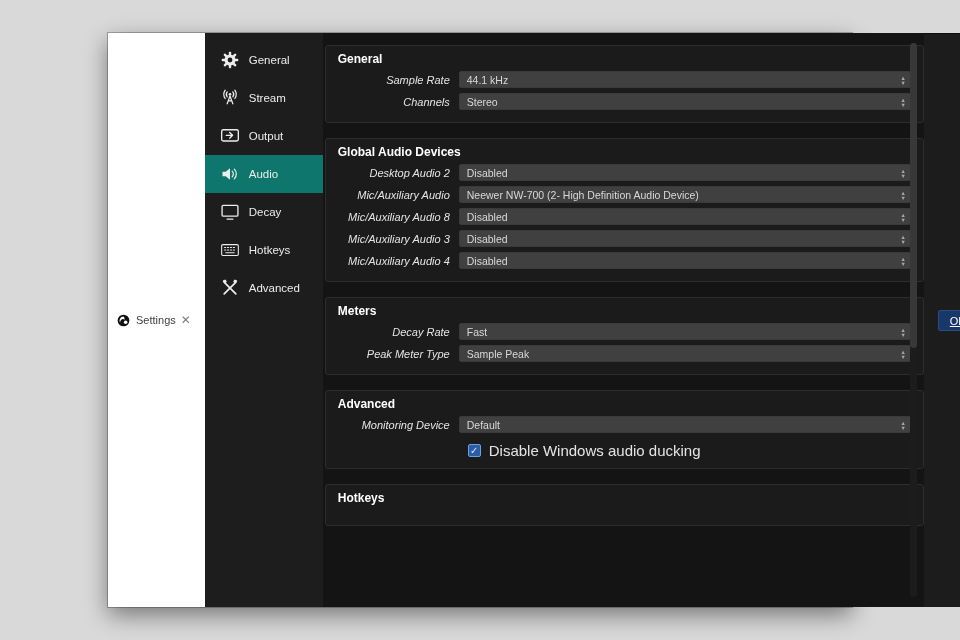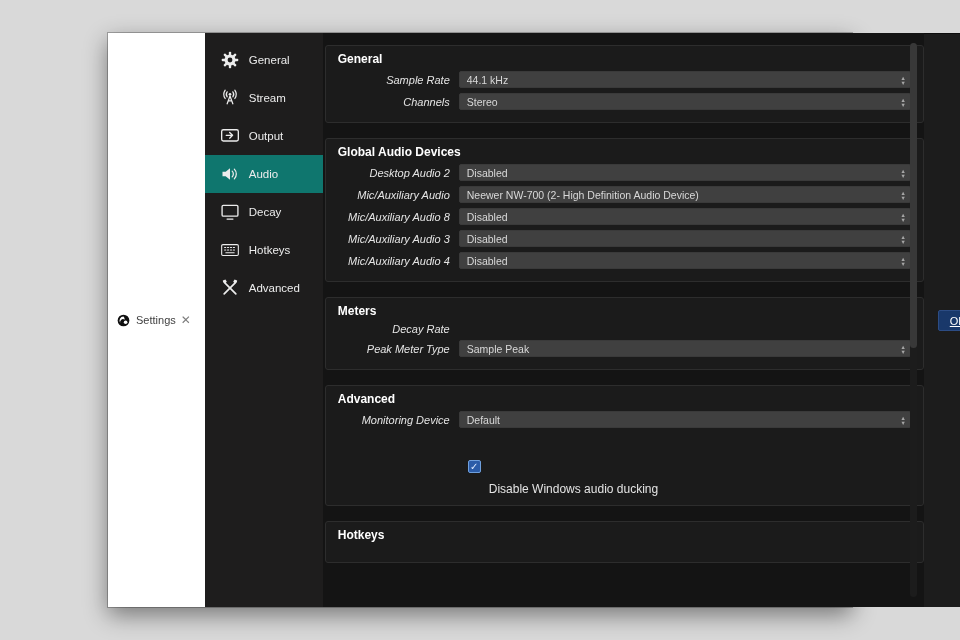--- a/index.html
+++ b/index.html
@@ -65,21 +65,21 @@
   }
   .chk-row { display:flex; align-items:center; margin:9px 0 1px 130px; gap:8px; }
   .checkbox {
     width:13px; height:13px; background:#2b5ca8; border:1px solid #6f9fdc;
     border-radius:2px; position:relative; flex:0 0 13px;
   }
   .checkbox::after {
     content:"✓"; position:absolute; inset:0; color:#dceaff; font-size:10px;
     line-height:12px; text-align:center;
   }
-  .chk-row .chk-lbl { font-size:12px; color:#e4e4e4;margin-top:45px; }
+  .chk-row .chk-lbl { font-size:15px; color:#e4e4e4; }
   
   .scrollbar {
     position:absolute; right:7px; top:10px; bottom:10px; width:7px;
     background:#1c1c1c; border-radius:4px;
   }
   .scroll-thumb {
     position:absolute; top:0; left:0; width:7px; height:55%;
     background:#383838; border-radius:4px;
   }
   
@@ -258,20 +258,27 @@
                 <span>▾</span>
               </span>
           </div>
         </div>
       </div>
 
       <div class="group">
         <h2>Meters</h2>
         <div class="row">
           <span class="lbl">Decay Rate</span>
+          <div class="combo">
+            <span>Fast</span>
+            <span class="arrows">
+                <span>▴</span>
+                <span>▾</span>
+              </span>
+          </div>
         </div>
         <div class="row">
           <span class="lbl">Peak Meter Type</span>
           <div class="combo">
             <span>Sample Peak</span>
             <span class="arrows">
                 <span>▴</span>
                 <span>▾</span>
               </span>
           </div>

